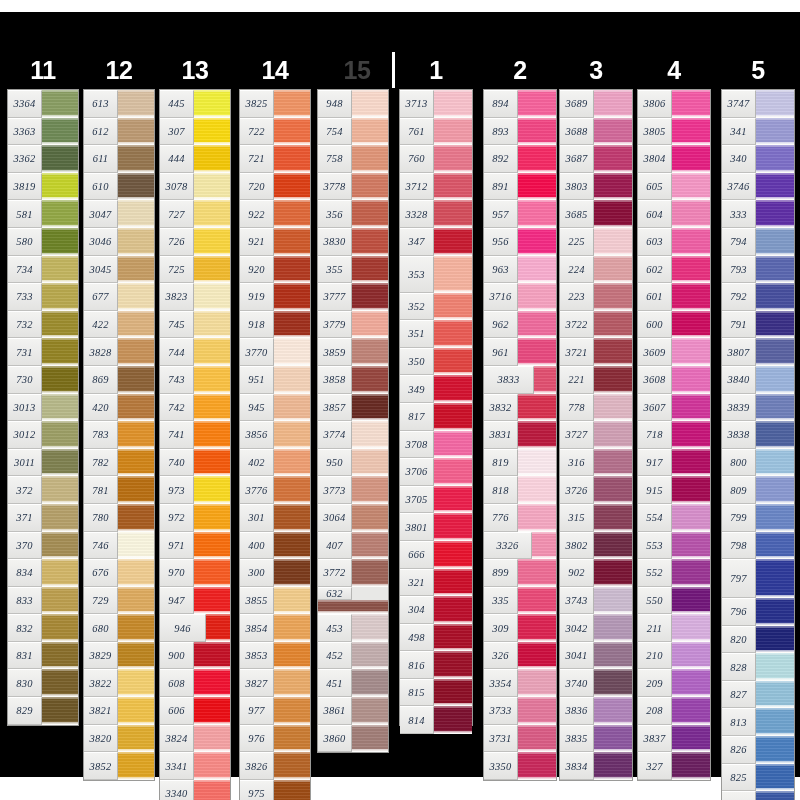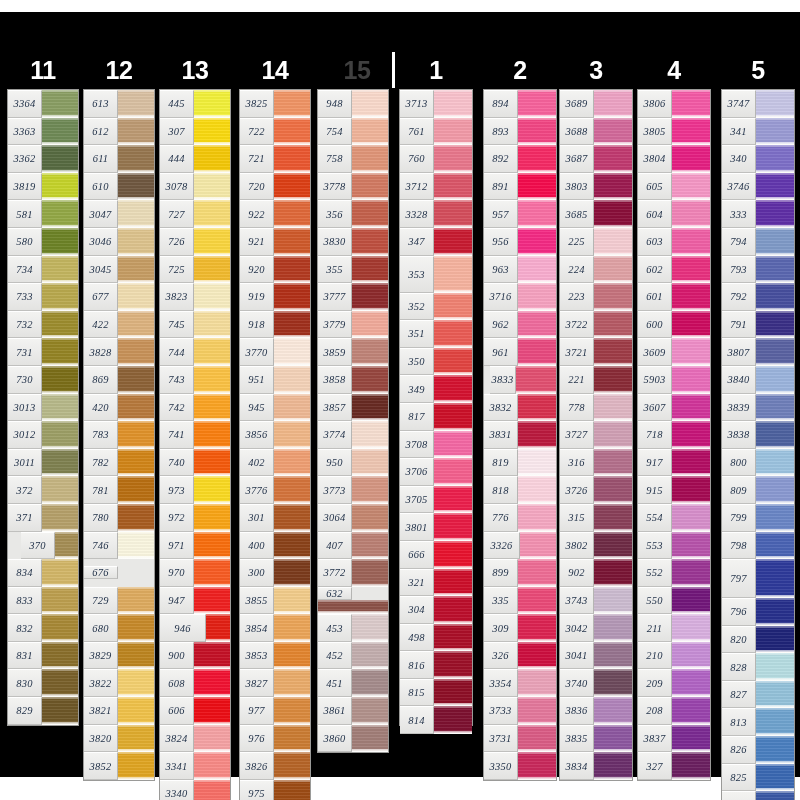--- a/index.html
+++ b/index.html
@@ -210,21 +210,21 @@
           <div class="cell-swatch" style="background: rgb(198, 181, 130);">
             <div class="strip-top"></div>
           </div>
         </div>
         <div class="cell" style="height: 27.6px;">
           <div class="cell-label" style="width: 34px; color: rgb(35, 51, 74);">371</div>
           <div class="cell-swatch" style="background: rgb(181, 160, 106);">
             <div class="strip-top"></div>
           </div>
         </div>
-        <div class="cell" style="height: 27.6px; padding-left: 13px;">
+        <div class="cell" style="height: 27.6px;">
           <div class="cell-label" style="width: 34px; color: rgb(35, 51, 74);">370</div>
           <div class="cell-swatch" style="background: rgb(165, 142, 85);">
             <div class="strip-top"></div>
           </div>
         </div>
         <div class="cell" style="height: 27.6px;">
           <div class="cell-label" style="width: 34px; color: rgb(35, 51, 74);">834</div>
           <div class="cell-swatch" style="background: rgb(210, 182, 104);">
             <div class="strip-top"></div>
           </div>
@@ -356,21 +356,21 @@
           <div class="cell-swatch" style="background: rgb(168, 92, 32);">
             <div class="strip-top"></div>
           </div>
         </div>
         <div class="cell" style="height: 27.6px;">
           <div class="cell-label" style="width: 34px; color: rgb(35, 51, 74);">746</div>
           <div class="cell-swatch" style="background: rgb(250, 246, 224);">
             <div class="strip-top"></div>
           </div>
         </div>
-        <div class="cell" style="height: 27.6px; align-items: center;">
+        <div class="cell" style="height: 27.6px;">
           <div class="cell-label" style="width: 34px; color: rgb(35, 51, 74);">676</div>
           <div class="cell-swatch" style="background: rgb(240, 205, 145);">
             <div class="strip-top"></div>
           </div>
         </div>
         <div class="cell" style="height: 27.6px;">
           <div class="cell-label" style="width: 34px; color: rgb(35, 51, 74);">729</div>
           <div class="cell-swatch" style="background: rgb(222, 171, 95);">
             <div class="strip-top"></div>
           </div>
@@ -1069,21 +1069,21 @@
             <div class="strip-top"></div>
           </div>
         </div>
         <div class="cell" style="height: 27.6px;">
           <div class="cell-label" style="width: 34px; color: rgb(35, 51, 74);">961</div>
           <div class="cell-swatch" style="background: rgb(232, 74, 127);">
             <div class="strip-top"></div>
           </div>
         </div>
         <div class="cell" style="height: 27.6px;">
-          <div class="cell-label" style="width: 26px; color: rgb(35, 51, 74); margin-left: 6px;">3833</div>
+          <div class="cell-label" style="width: 50px; color: rgb(35, 51, 74);">3833</div>
           <div class="cell-swatch" style="background: rgb(226, 80, 113);">
             <div class="strip-top"></div>
           </div>
         </div>
         <div class="cell" style="height: 27.6px;">
           <div class="cell-label" style="width: 34px; color: rgb(35, 51, 74);">3832</div>
           <div class="cell-swatch" style="background: rgb(216, 48, 79);">
             <div class="strip-top"></div>
           </div>
         </div>
@@ -1105,21 +1105,21 @@
             <div class="strip-top"></div>
           </div>
         </div>
         <div class="cell" style="height: 27.6px;">
           <div class="cell-label" style="width: 34px; color: rgb(35, 51, 74);">776</div>
           <div class="cell-swatch" style="background: rgb(245, 168, 194);">
             <div class="strip-top"></div>
           </div>
         </div>
         <div class="cell" style="height: 27.6px;">
-          <div class="cell-label" style="width: 36px; color: rgb(35, 51, 74);">3326</div>
+          <div class="cell-label" style="width: 48px; color: rgb(35, 51, 74);">3326</div>
           <div class="cell-swatch" style="background: rgb(243, 145, 177);">
             <div class="strip-top"></div>
           </div>
         </div>
         <div class="cell" style="height: 27.6px;">
           <div class="cell-label" style="width: 34px; color: rgb(35, 51, 74);">899</div>
           <div class="cell-swatch" style="background: rgb(238, 109, 149);">
             <div class="strip-top"></div>
           </div>
         </div>
@@ -1373,21 +1373,21 @@
             <div class="strip-top"></div>
           </div>
         </div>
         <div class="cell" style="height: 27.6px;">
           <div class="cell-label" style="width: 34px; color: rgb(35, 51, 74);">3609</div>
           <div class="cell-swatch" style="background: rgb(239, 142, 200);">
             <div class="strip-top"></div>
           </div>
         </div>
         <div class="cell" style="height: 27.6px;">
-          <div class="cell-label" style="width: 34px; color: rgb(35, 51, 74);">5903</div>
+          <div class="cell-label" style="width: 34px; color: rgb(35, 51, 74);">3608</div>
           <div class="cell-swatch" style="background: rgb(233, 109, 186);">
             <div class="strip-top"></div>
           </div>
         </div>
         <div class="cell" style="height: 27.6px;">
           <div class="cell-label" style="width: 34px; color: rgb(35, 51, 74);">3607</div>
           <div class="cell-swatch" style="background: rgb(209, 53, 154);">
             <div class="strip-top"></div>
           </div>
         </div>

